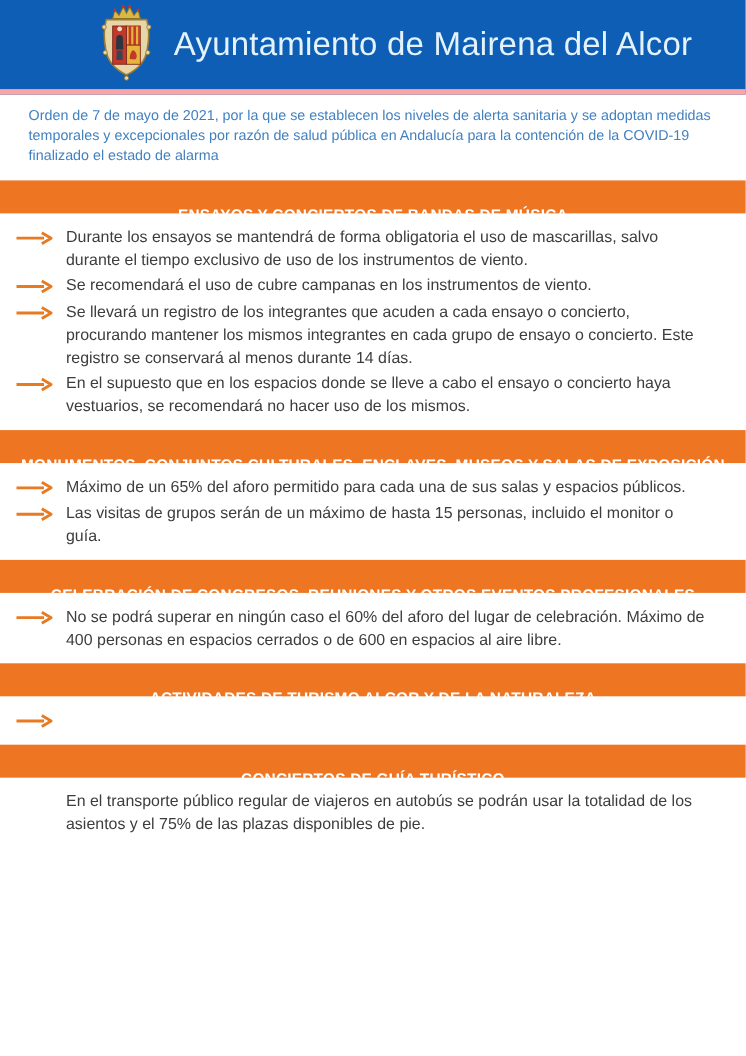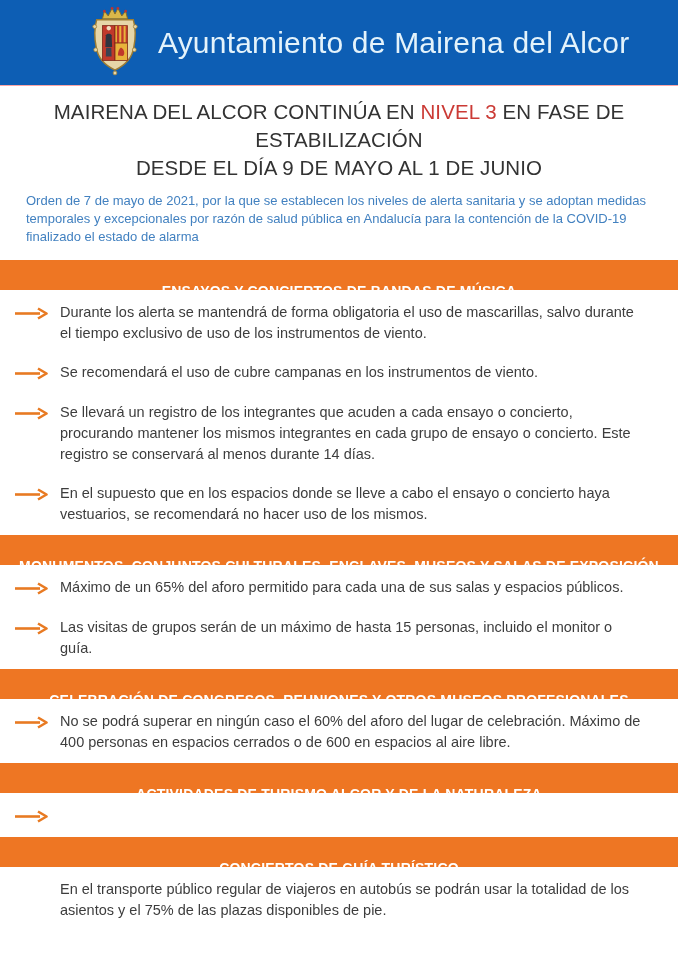--- a/index.html
+++ b/index.html
@@ -5,21 +5,21 @@
   html,body{margin:0;padding:0;}
   body{
     width:678px;height:960px;background:#ffffff;overflow:hidden;
     font-family:"Liberation Sans", sans-serif;
     -webkit-font-smoothing:antialiased;
   }
   .page{width:678px;height:960px;display:flex;flex-direction:column;}
 
   
   .top-bar{
-    height:86px;flex:0 0 86px;background:#0d5eb4;border-bottom:1px solid #fca5a5;
+    height:86px;flex:0 0 86px;background:#0d5eb4;border-bottom:5px solid #fca5a5;
     display:flex;align-items:center;box-sizing:border-box;
   }
   .crest{margin-left:86px;width:58px;height:78px;flex:0 0 58px;margin-top:2px;}
   .header-title{
     color:#e4f3fb;font-size:30px;font-weight:400;margin-left:14px;
     letter-spacing:0.2px;white-space:nowrap;
   }
 
   
   .main-title{
@@ -37,21 +37,21 @@
   .band{
     height:30px;flex:0 0 30px;background:#ee7623;display:flex;align-items:center;justify-content:center;
   }
   .band-label{
     color:#ffffff;font-weight:bold;font-size:14px;letter-spacing:0.2px;white-space:nowrap;margin-top:32px;
   }
 
   
   .items{padding:12px 34px 10px 14px;}
   .item{display:flex;align-items:flex-start;}
-  .item + .item{margin-top:18px;}
+  .item + .item{margin-top:2px;}
   .arrow{flex:0 0 46px;padding-top:4px;}
   .item-text{
     color:#3d3d3d;font-size:14.5px;line-height:21px;max-width:588px;
   }
 
   .spacer{flex:1;}
 </style>
 </head>
 <body>
 
@@ -83,37 +83,33 @@
       <rect x="32" y="21" width="2.4" height="18" fill="#c0392b"></rect>
       <rect x="36.5" y="21" width="2.4" height="18" fill="#c0392b"></rect>
       <rect x="41" y="21" width="1.6" height="18" fill="#c0392b"></rect>
 
       <rect x="30" y="39" width="13" height="18" fill="#e8b33b" stroke="#7a2317" stroke-width="0.8"></rect>
       <path d="M33 52 c0 -4 1 -7 3.2 -8.5 c2 1 3.2 3 3.4 5.5 c0.1 1.5 -0.6 3 -1.6 3.5 z" fill="#c0392b"></path>
     </svg>
     <div class="header-title">Ayuntamiento de Mairena del Alcor</div>
   </div>
 
-  <div class="main-title">
-    <span>MAIRENA DEL ALCOR CONTINÚA EN </span><span class="level">NIVEL 3</span><span> EN FASE DE ESTABILIZACIÓN</span><br>
-    <span>DESDE EL DÍA 9 DE MAYO AL 1 DE JUNIO</span>
-  </div>
 
   <div class="order-note">Orden de 7 de mayo de 2021, por la que se establecen los niveles de alerta sanitaria y se adoptan medidas temporales y excepcionales por razón de salud pública en Andalucía para la contención de la COVID-19 finalizado el estado de alarma</div>
 
   <div class="band" style="margin-top:14px;">
     <span class="band-label">ENSAYOS Y CONCIERTOS DE BANDAS DE MÚSICA</span>
   </div>
   <div class="items">
     <div class="item">
       <span class="arrow"><svg width="34" height="13" viewBox="0 0 34 13">
             <line x1="1" y1="6.5" x2="26" y2="6.5" stroke="#e87a22" stroke-width="2.6"></line>
             <path d="M24 1.5 L32.5 6.5 L24 11.5" fill="none" stroke="#e87a22" stroke-width="2.6" stroke-linejoin="round"></path>
           </svg></span>
-      <span class="item-text">Durante los alerta se mantendrá de forma obligatoria el uso de mascarillas, salvo durante el tiempo exclusivo de uso de los instrumentos de viento.</span>
+      <span class="item-text">Durante los ensayos se mantendrá de forma obligatoria el uso de mascarillas, salvo durante el tiempo exclusivo de uso de los instrumentos de viento.</span>
     </div>
     <div class="item">
       <span class="arrow"><svg width="34" height="13" viewBox="0 0 34 13">
             <line x1="1" y1="6.5" x2="26" y2="6.5" stroke="#e87a22" stroke-width="2.6"></line>
             <path d="M24 1.5 L32.5 6.5 L24 11.5" fill="none" stroke="#e87a22" stroke-width="2.6" stroke-linejoin="round"></path>
           </svg></span>
       <span class="item-text">Se recomendará el uso de cubre campanas en los instrumentos de viento.</span>
     </div>
     <div class="item">
       <span class="arrow"><svg width="34" height="13" viewBox="0 0 34 13">
@@ -145,21 +141,21 @@
     <div class="item">
       <span class="arrow"><svg width="34" height="13" viewBox="0 0 34 13">
             <line x1="1" y1="6.5" x2="26" y2="6.5" stroke="#e87a22" stroke-width="2.6"></line>
             <path d="M24 1.5 L32.5 6.5 L24 11.5" fill="none" stroke="#e87a22" stroke-width="2.6" stroke-linejoin="round"></path>
           </svg></span>
       <span class="item-text">Las visitas de grupos serán de un máximo de hasta 15 personas, incluido el monitor o guía.</span>
     </div>
   </div>
 
   <div class="band">
-    <span class="band-label">CELEBRACIÓN DE CONGRESOS, REUNIONES Y OTROS MUSEOS PROFESIONALES</span>
+    <span class="band-label">CELEBRACIÓN DE CONGRESOS, REUNIONES Y OTROS EVENTOS PROFESIONALES</span>
   </div>
   <div class="items">
     <div class="item">
       <span class="arrow"><svg width="34" height="13" viewBox="0 0 34 13">
             <line x1="1" y1="6.5" x2="26" y2="6.5" stroke="#e87a22" stroke-width="2.6"></line>
             <path d="M24 1.5 L32.5 6.5 L24 11.5" fill="none" stroke="#e87a22" stroke-width="2.6" stroke-linejoin="round"></path>
           </svg></span>
       <span class="item-text">No se podrá superar en ningún caso el 60% del aforo del lugar de celebración. Máximo de 400 personas en espacios cerrados o de 600 en espacios al aire libre.</span>
     </div>
   </div>

